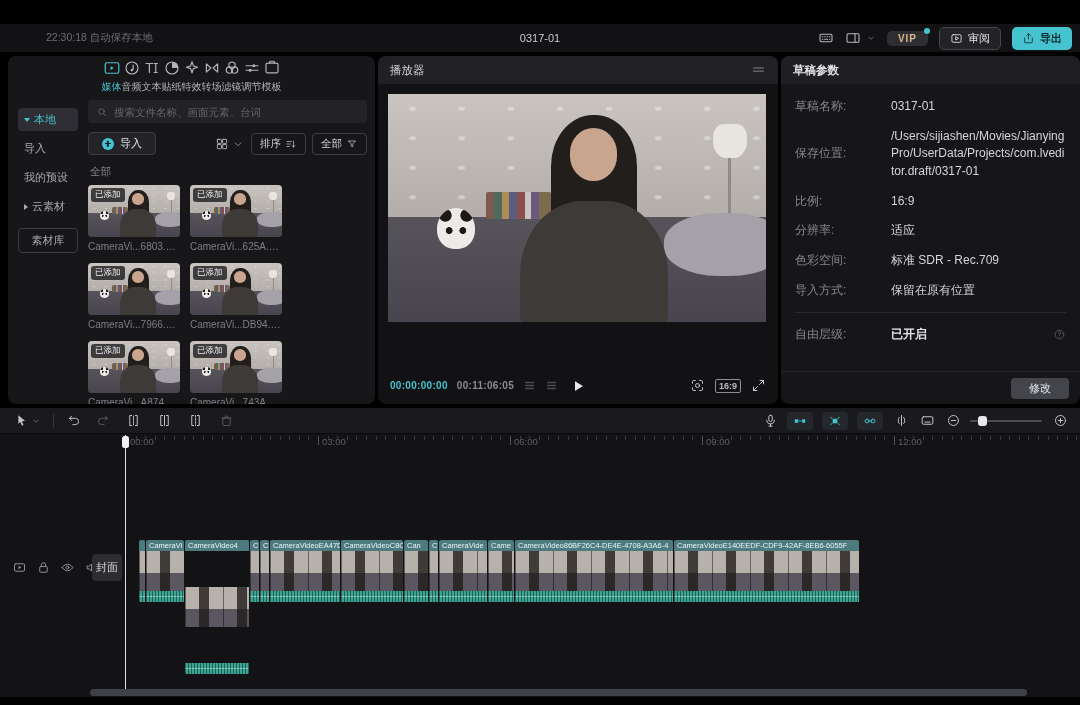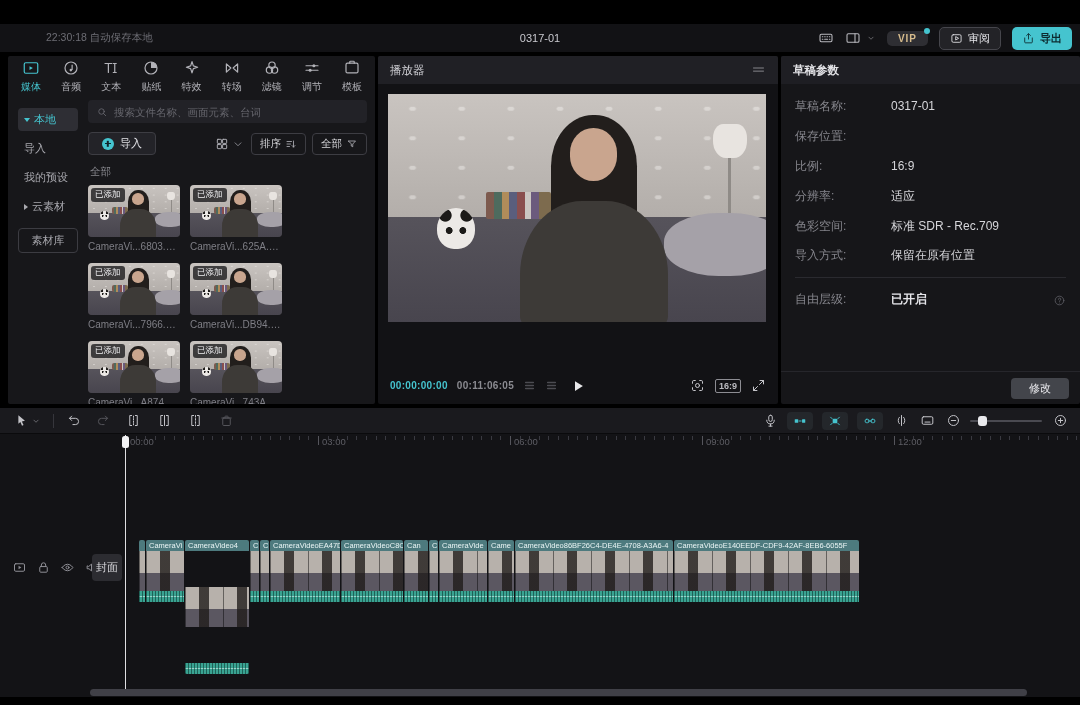--- a/index.html
+++ b/index.html
@@ -25,27 +25,27 @@
     border-radius:50%; background:var(--accent); }
   .btn-review { display:flex; align-items:center; gap:5px; padding:3px 10px;
     background:#232327; border:1px solid #46464c; border-radius:5px;
     color:#e4e4e8; font-size:11px; }
   .btn-review .ic { width:13px; height:13px; }
   .btn-export { display:flex; align-items:center; gap:5px; padding:4px 10px;
     background:var(--accent); border-radius:5px; color:#0d2b30; font-size:11px; font-weight:700; }
   .btn-export .ic { width:13px; height:13px; }
 
   
-  .panel { position:absolute; background:#17171a; border-radius:2px; overflow:hidden; }
+  .panel { position:absolute; background:#17171a; border-radius:8px; overflow:hidden; }
   #left-panel  { left:8px;   top:56px; width:367px; height:348px; }
   #player-panel{ left:378px; top:56px; width:400px; height:348px; background:#121215; }
   #right-panel { left:781px; top:56px; width:299px; height:348px; background:#161619; }
 
   
-  #tab-bar { height:40px; display:flex; justify-content:space-between;
+  #tab-bar { height:40px; display:flex; justify-content:center;
     align-items:center; padding:0 13px; }
   .tab { display:flex; flex-direction:column; align-items:center; gap:3px;
     color:#b2b2b8; font-size:10px; cursor:default; }
   .tab .ic { width:18px; height:18px; }
   .tab.active { color:var(--accent); }
   #left-body { display:flex; height:308px; }
   #side-col { width:78px; padding-top:6px; }
   .side-item { display:flex; align-items:center; gap:4px; margin:6px 8px 0 10px;
     padding:4px 6px; color:#a9a9af; font-size:11px; border-radius:4px; }
   .side-item.active { background:#2e2e34; color:var(--accent); }
@@ -582,20 +582,21 @@
   <div class="panel-head" style="background:#1e1e23">
     <span style="font-weight:700;color:#e2e2e6">草稿参数</span>
   </div>
   <div id="params-body">
       <div class="prow">
         <span class="plabel">草稿名称:</span>
         <span class="pvalue">0317-01</span>
       </div>
       <div class="prow">
         <span class="plabel">保存位置:</span>
+        <span class="pvalue">/Users/sijiashen/Movies/JianyingPro/UserData/Projects/com.lveditor.draft/0317-01</span>
       </div>
       <div class="prow">
         <span class="plabel">比例:</span>
         <span class="pvalue">16:9</span>
       </div>
       <div class="prow">
         <span class="plabel">分辨率:</span>
         <span class="pvalue">适应</span>
       </div>
       <div class="prow">

